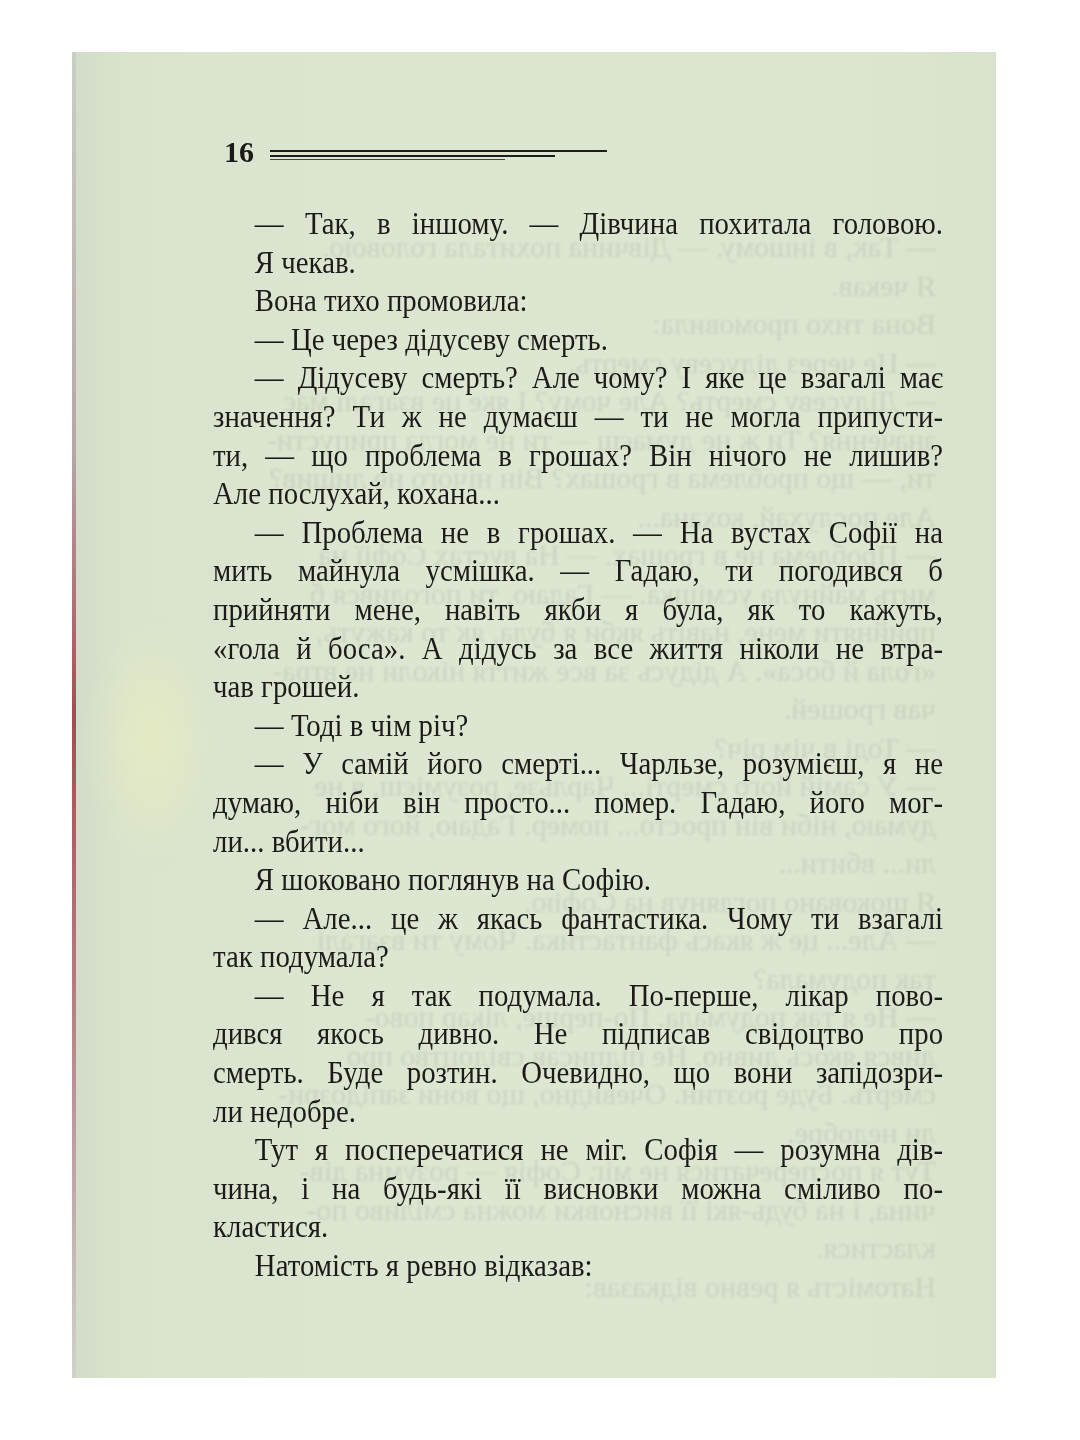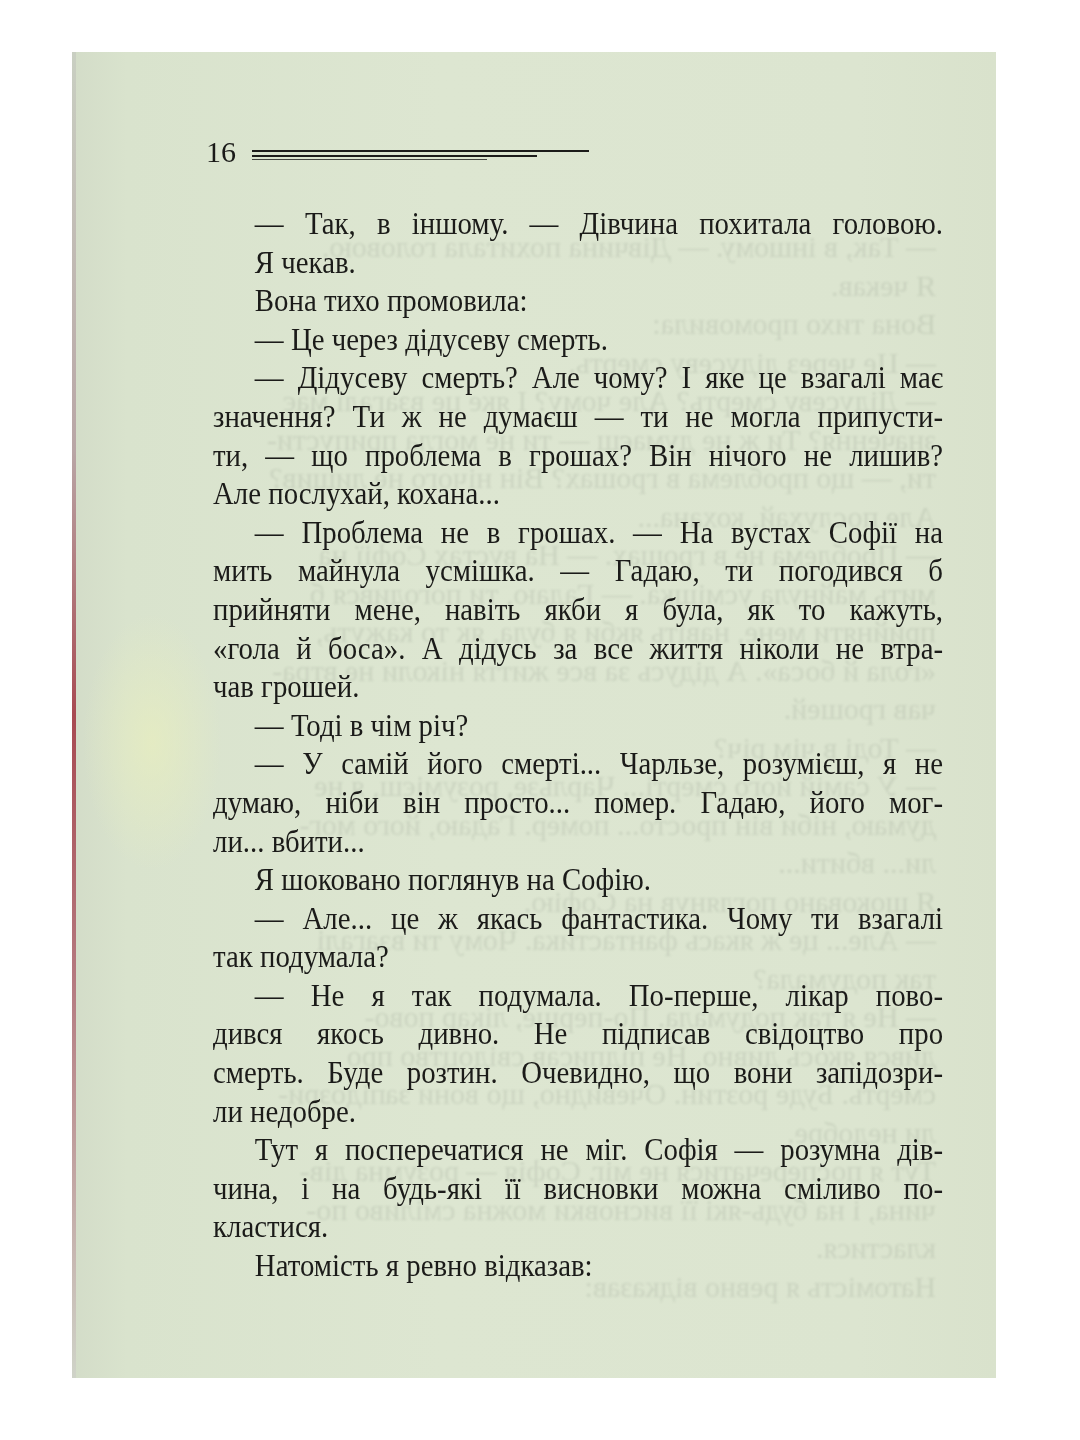--- a/index.html
+++ b/index.html
@@ -54,24 +54,25 @@
     }
     .bleed-inner {
       position: absolute;
       left: 60px;
       top: 176px;
       width: 760px;
       white-space: pre-line;
     }
     .header {
       position: absolute;
-      left: 134px;
+      left: 152px;
       top: 82px;
       width: 560px;
       height: 40px;
+      font-weight: bold;
     }
     .page-number {
       position: absolute;
       left: 0;
       top: 0;
       font-family: "Liberation Serif", serif;
       font-size: 30px;
       line-height: 36px;
       color: #1a1a18;
     }

